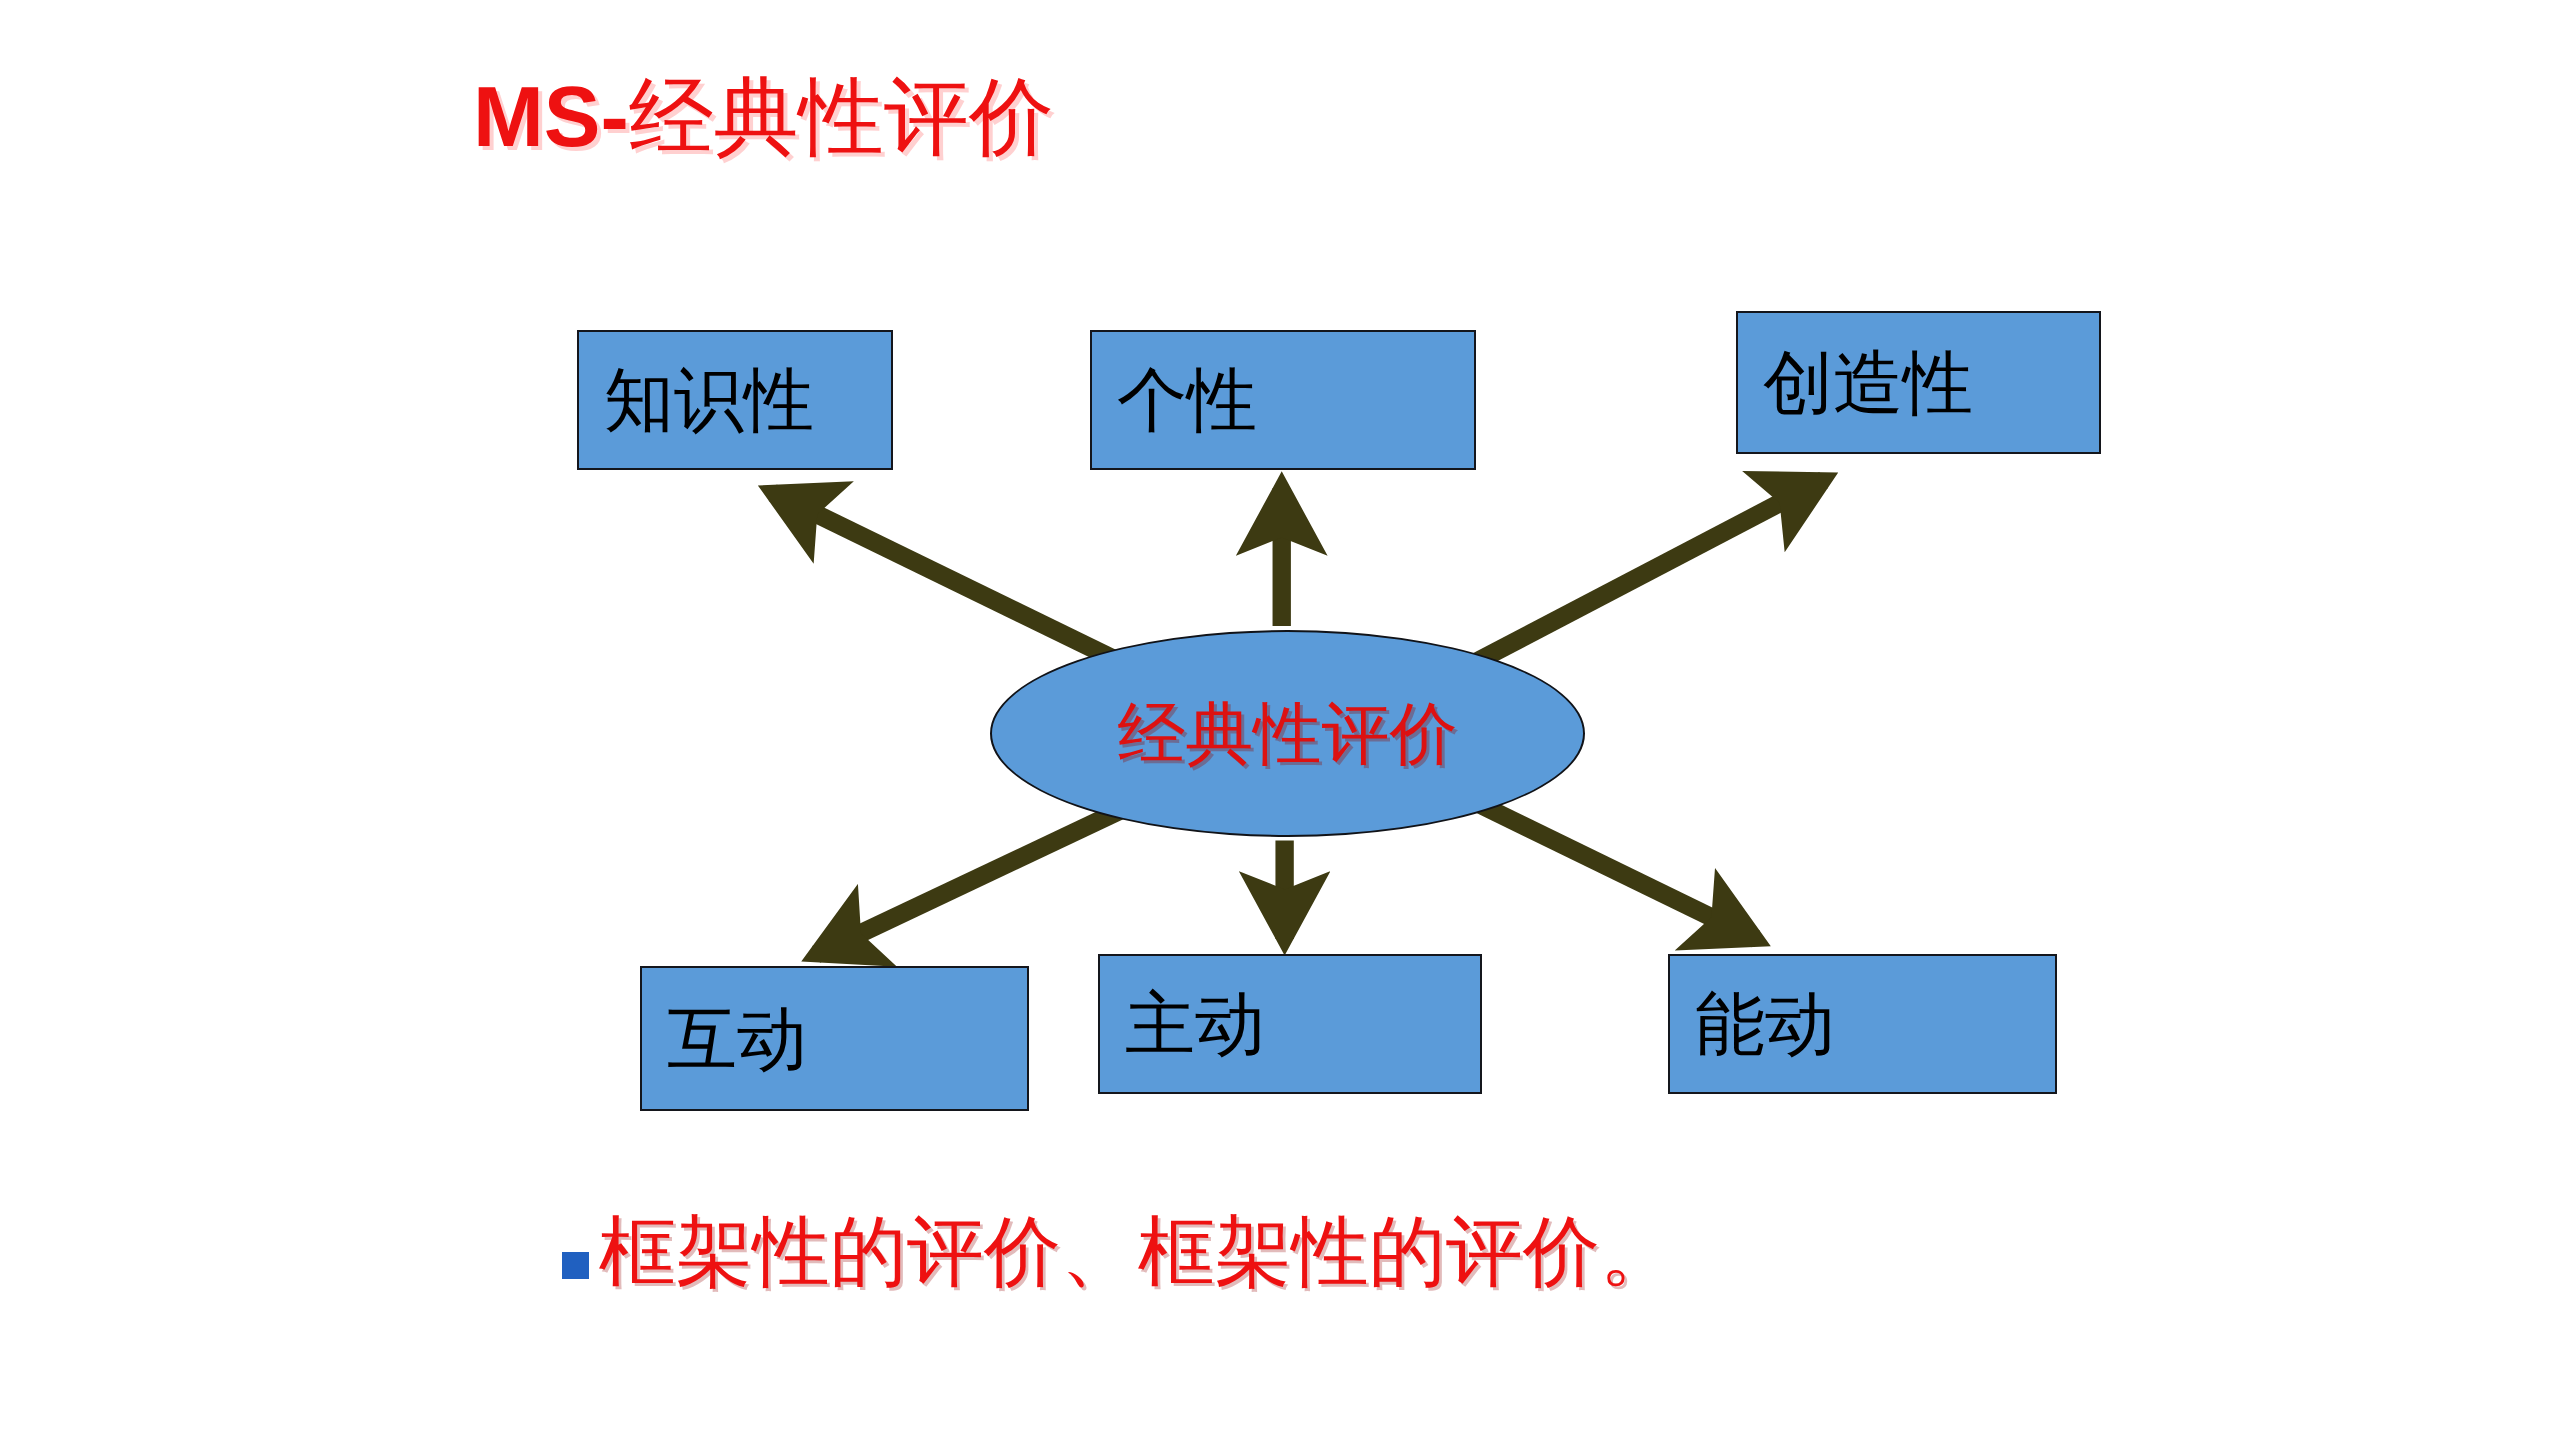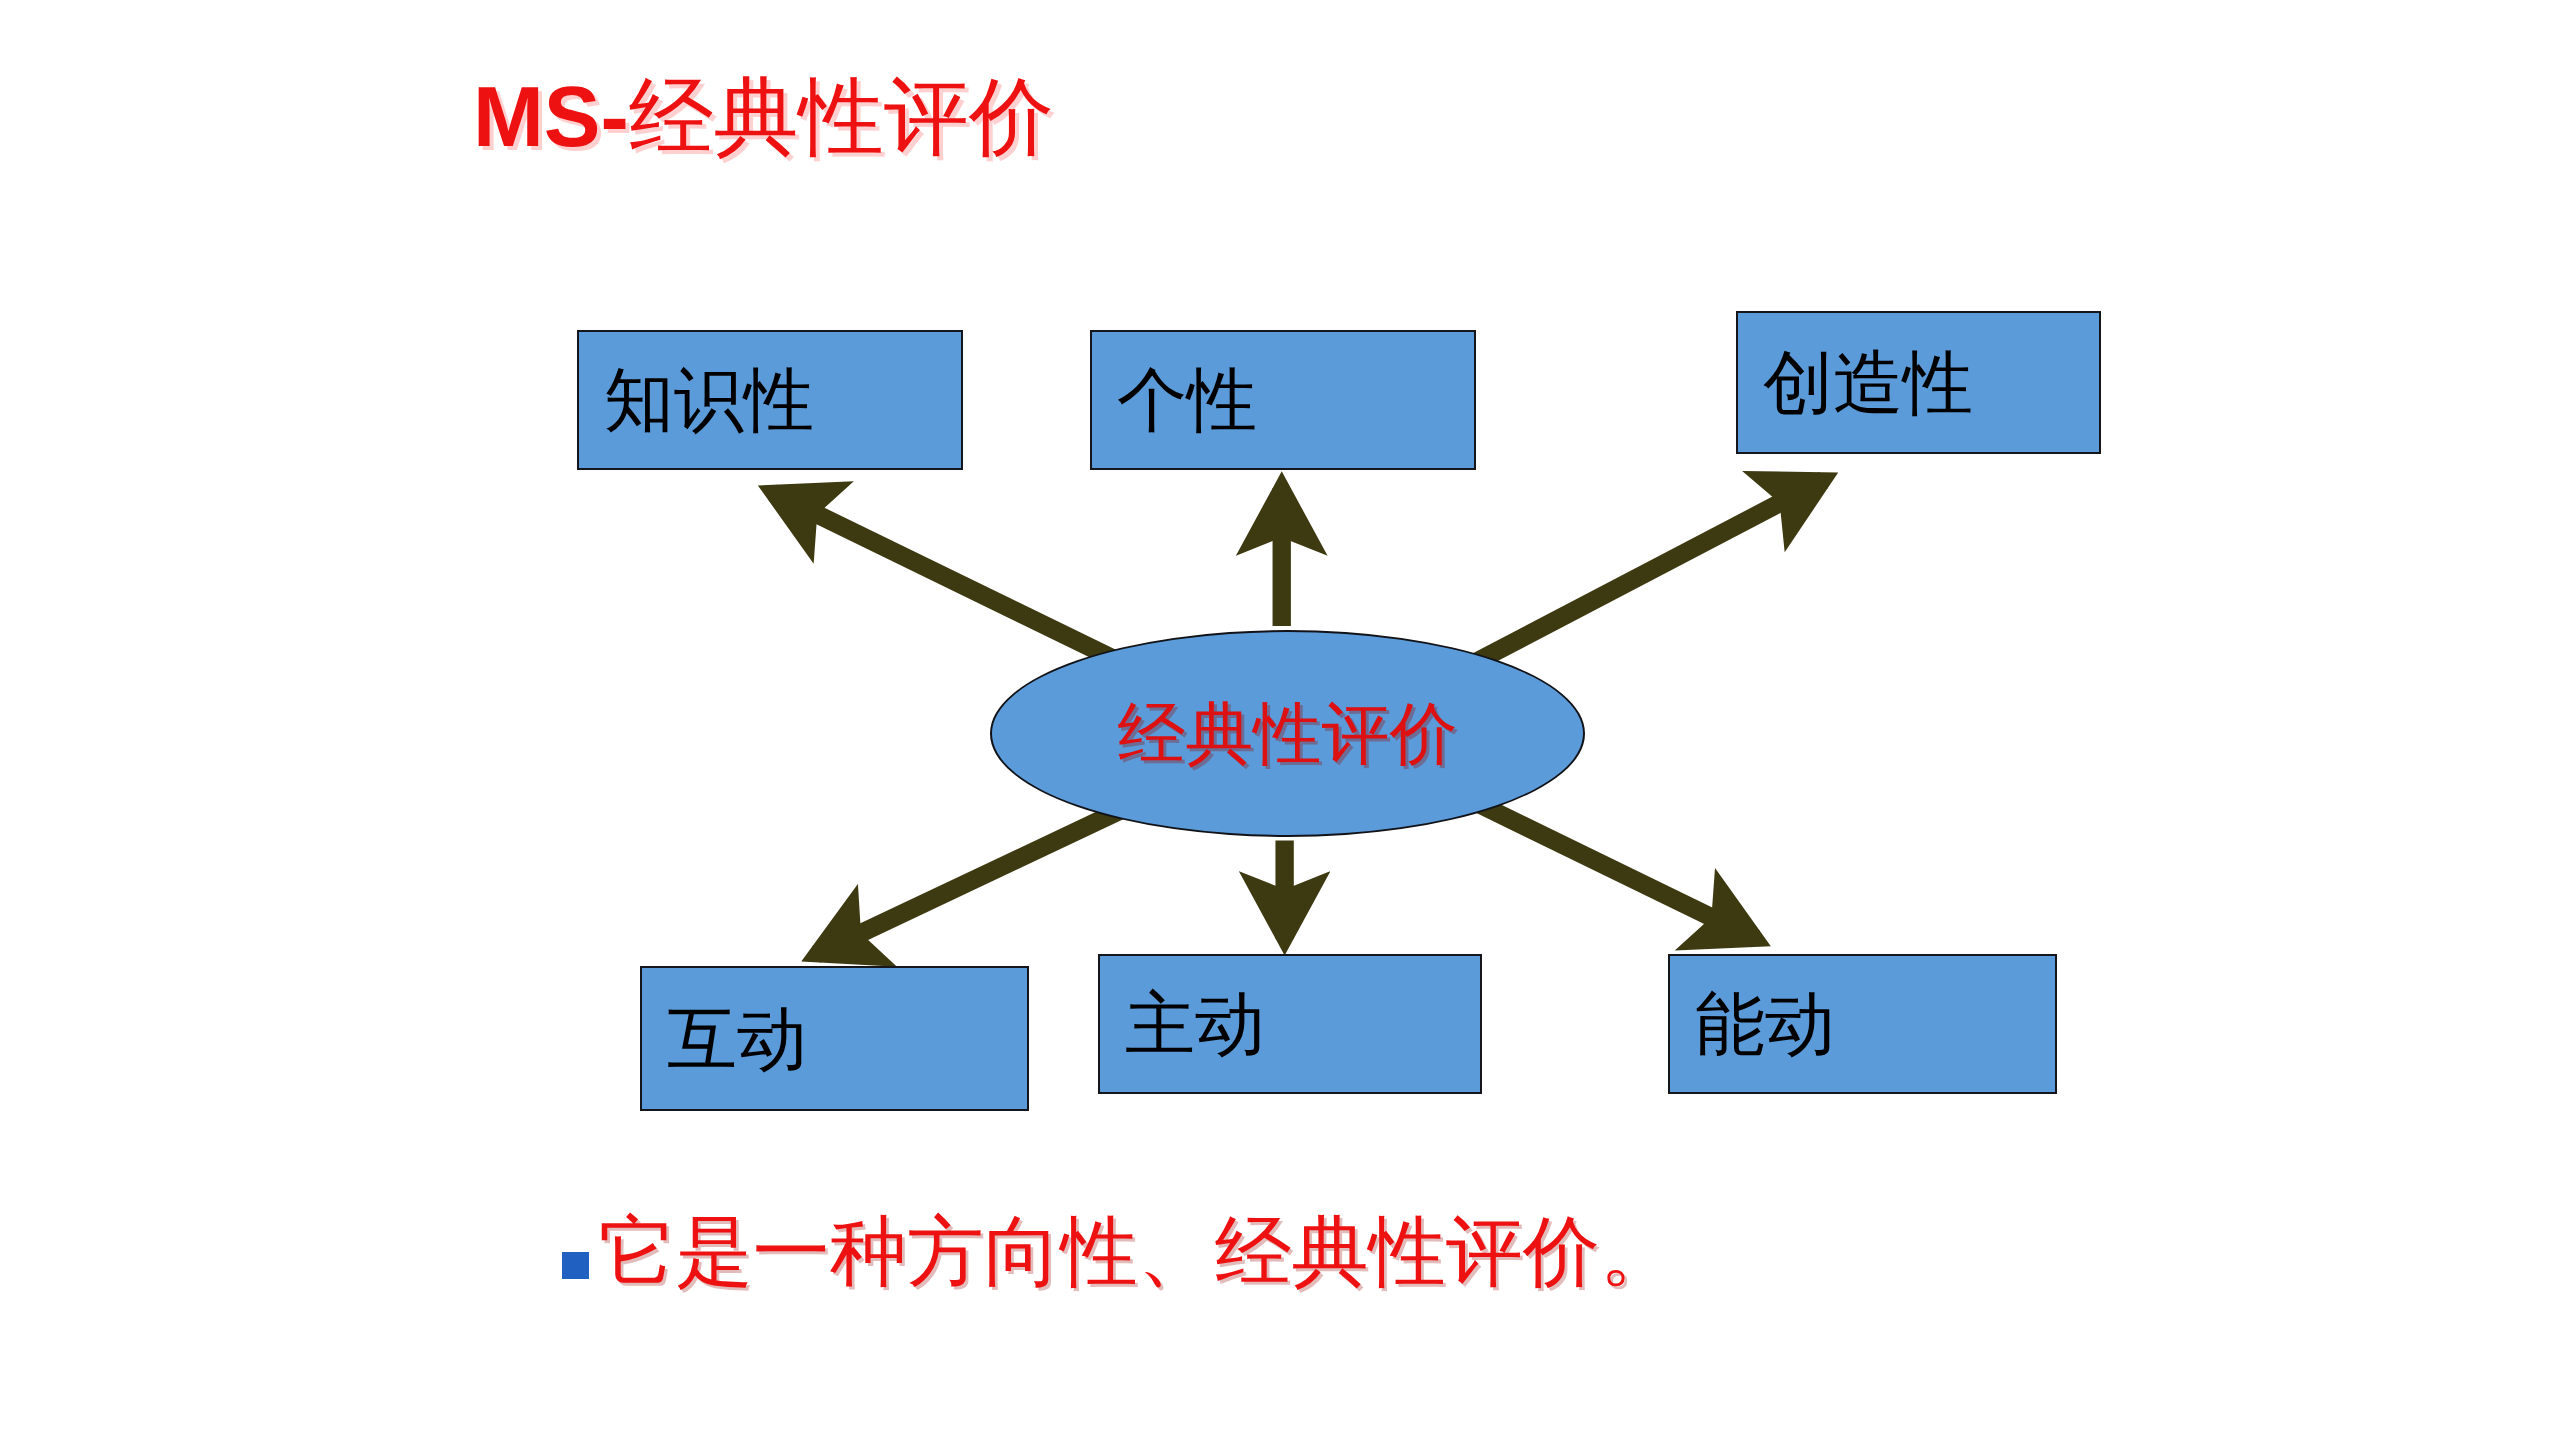--- a/index.html
+++ b/index.html
@@ -143,21 +143,21 @@
 
     <line x1="1500" y1="700" x2="1888" y2="497" stroke="#3d3a12" stroke-width="19" marker-end="url(#arrowhead)"></line>
 
     <line x1="1200" y1="820" x2="845" y2="988" stroke="#3d3a12" stroke-width="19" marker-end="url(#arrowhead)"></line>
 
     <line x1="1330" y1="870" x2="1330" y2="972" stroke="#3d3a12" stroke-width="19" marker-end="url(#arrowhead)"></line>
 
     <line x1="1510" y1="822" x2="1818" y2="972" stroke="#3d3a12" stroke-width="19" marker-end="url(#arrowhead)"></line>
   </svg>
 
-  <div class="node-box" style="left:577px; top:330px; width:386px; height:140px;">
+  <div class="node-box" style="left:577px; top:330px; width:316px; height:140px;">
     <span class="node-label">知识性</span>
   </div>
 
   <div class="node-box" style="left:1090px; top:330px; width:386px; height:140px;text-align:center;">
     <span class="node-label">个性</span>
   </div>
 
   <div class="node-box" style="left:1736px; top:311px; width:365px; height:143px;">
     <span class="node-label">创造性</span>
   </div>
@@ -173,17 +173,17 @@
   <div class="node-box" style="left:1668px; top:954px; width:389px; height:140px;">
     <span class="node-label">能动</span>
   </div>
 
   <div id="ellipse">
     <span class="ellipse-label">经典性评价</span>
   </div>
 
   <div id="bullet-line">
     <span class="bullet-marker"></span>
-    <span class="bullet-text">它是一种方向性、经典性评价。</span>
+    <span class="bullet-text">框架性的评价、框架性的评价。</span>
   </div>
 
 </div>
 
 
 </body></html>

